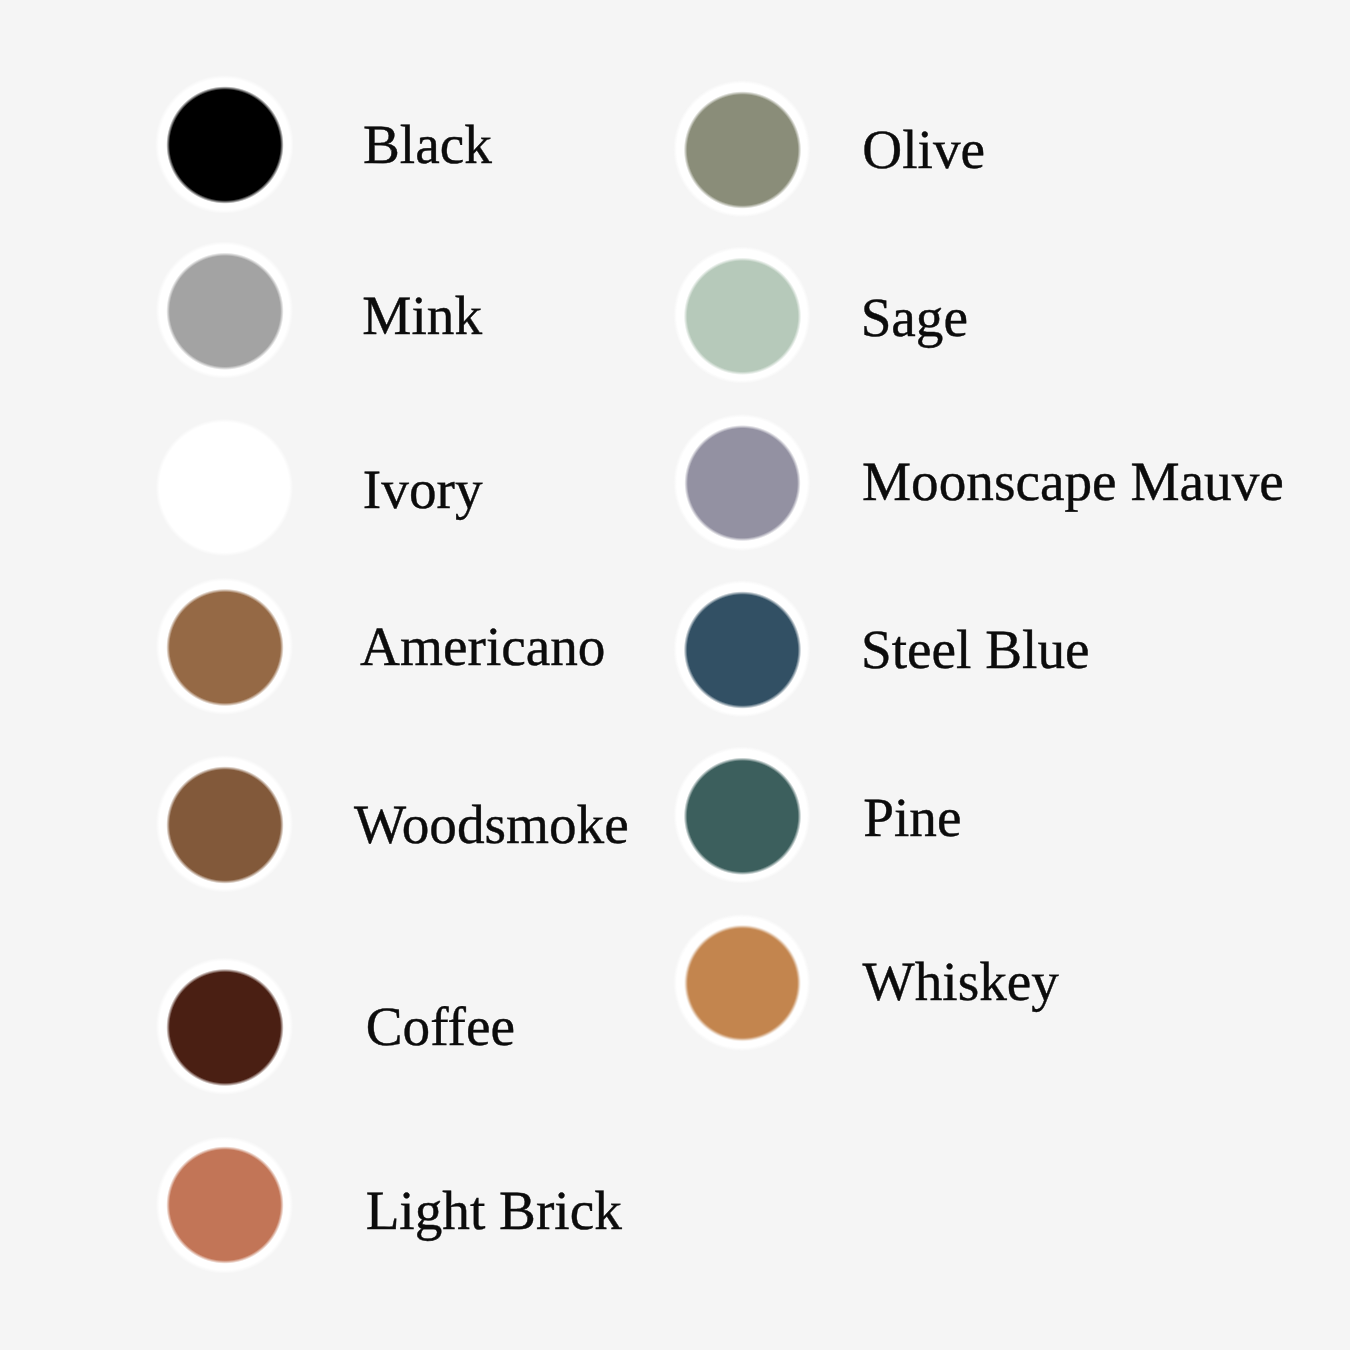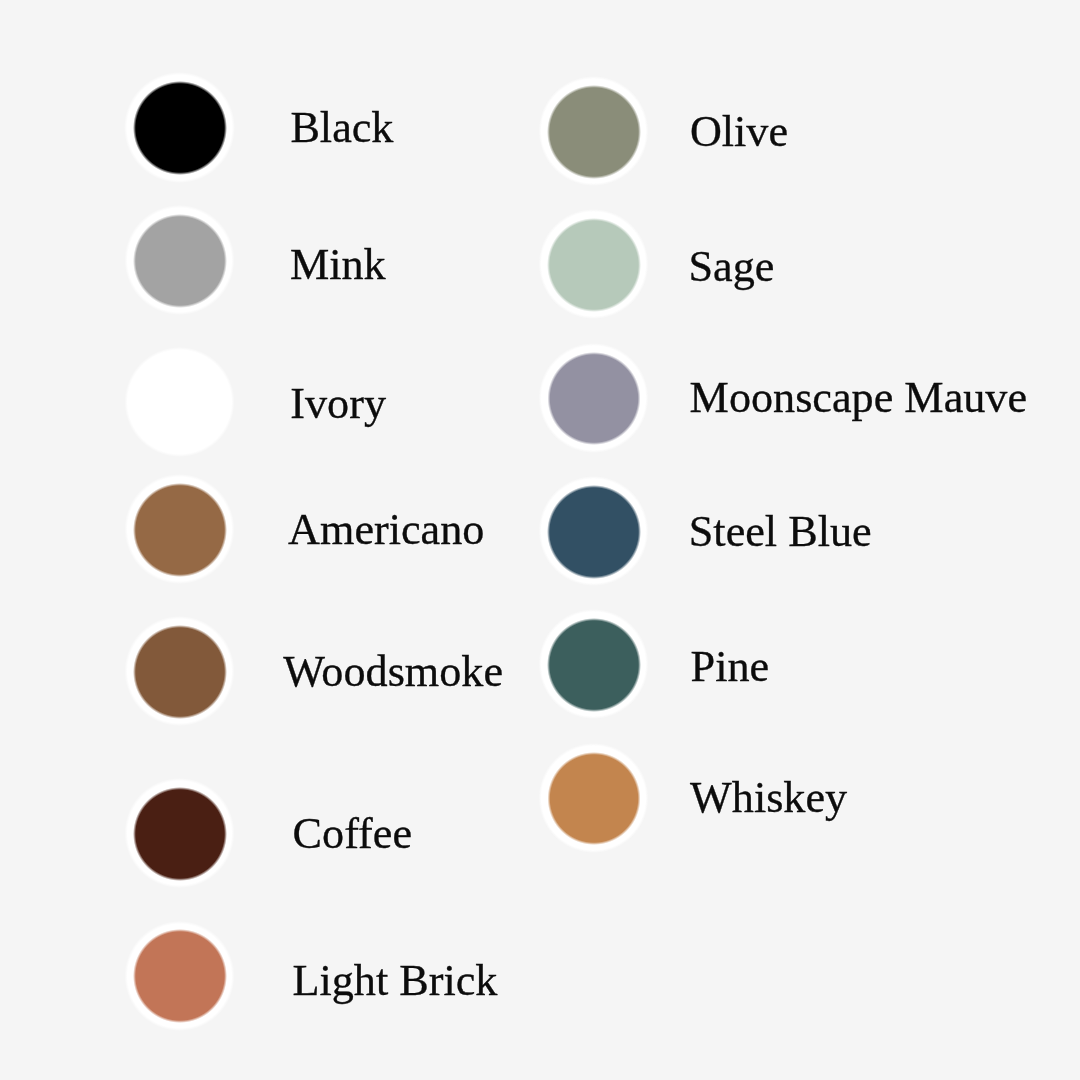--- a/index.html
+++ b/index.html
@@ -14,21 +14,21 @@
     --ring-core:107px;     
     --ring-box:110.026px;  
     --dot-core:91.1px;     
     --dot-box:93.92px;     
     --ring-dx:-0.8px;      
     --ring-dy:-0.8px;
     --fs:44.2px;           
     --baseline-offset:14px;
   }
   #palette{position:relative;width:1080px;height:1080px;overflow:hidden;}
-  .swatch-column{position:absolute;left:0;top:12px;width:1080px;height:768px;}
+  .swatch-column{position:absolute;left:0;top:0;width:1080px;height:768px;}
   .swatch-item{position:absolute;left:0;top:0;width:0;height:0;}
 
   .swatch-dot-wrap{
     position:absolute;display:block;
     width:var(--ring-box);height:var(--ring-box);
     left:calc(var(--cx) - var(--ring-box)/2);
     top:calc(var(--cy) - var(--ring-box)/2);
   }
   .swatch-ring{
     position:absolute;left:var(--ring-dx);top:var(--ring-dy);display:block;

